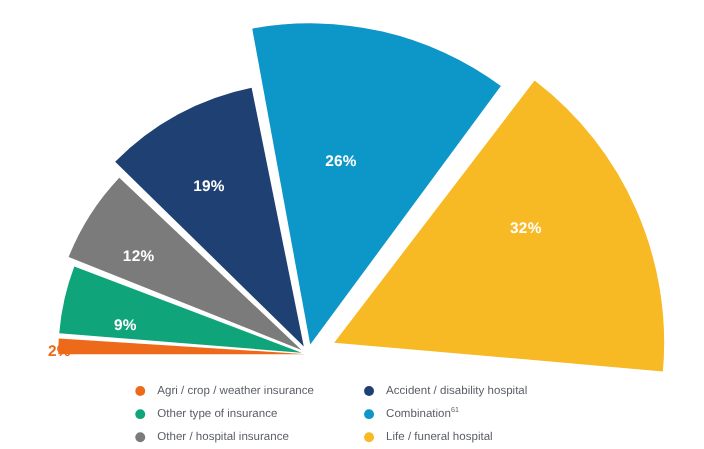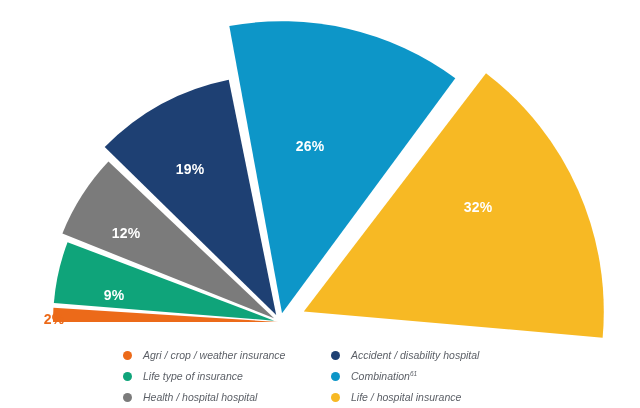--- a/index.html
+++ b/index.html
@@ -40,21 +40,20 @@
     font-size: 14px;
     letter-spacing: 0.2px;
   }
   .legend {
     position: absolute;
     left: 0;
     top: 345px;
     width: 640px;
     height: 63px;
     box-sizing: border-box;
-    font-style: italic;
   }
   .legend-grid {
     display: grid;
     grid-template-columns: 180px 200px;
     grid-template-rows: 21px 21px 21px;
     justify-content: center;
     column-gap: 28px;
     align-content: start;
     padding-left: 14px;
   }
@@ -117,36 +116,36 @@
         <span class="legend-text">Agri / crop / weather insurance</span>
       </div>
 
       <div class="legend-item">
         <span class="legend-dot" style="background: rgb(30, 64, 115);"></span>
         <span class="legend-text">Accident / disability hospital</span>
       </div>
 
       <div class="legend-item">
         <span class="legend-dot" style="background: rgb(15, 164, 122);"></span>
-        <span class="legend-text">Life type of insurance</span>
+        <span class="legend-text">Other type of insurance</span>
       </div>
 
       <div class="legend-item">
         <span class="legend-dot" style="background: rgb(13, 150, 200);"></span>
         <span class="legend-text">
           <span>Combination</span><sup>61</sup>
         </span>
       </div>
 
       <div class="legend-item">
         <span class="legend-dot" style="background: rgb(123, 123, 123);"></span>
-        <span class="legend-text">Health / hospital hospital</span>
+        <span class="legend-text">Other / hospital insurance</span>
       </div>
 
       <div class="legend-item">
         <span class="legend-dot" style="background: rgb(247, 185, 36);"></span>
-        <span class="legend-text">Life / hospital insurance</span>
+        <span class="legend-text">Life / funeral hospital</span>
       </div>
 
     </div>
   </div>
 
 </div>
 
 </body></html>

